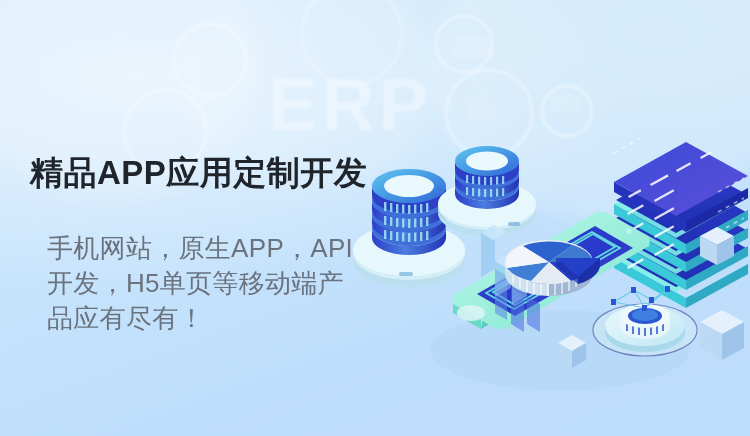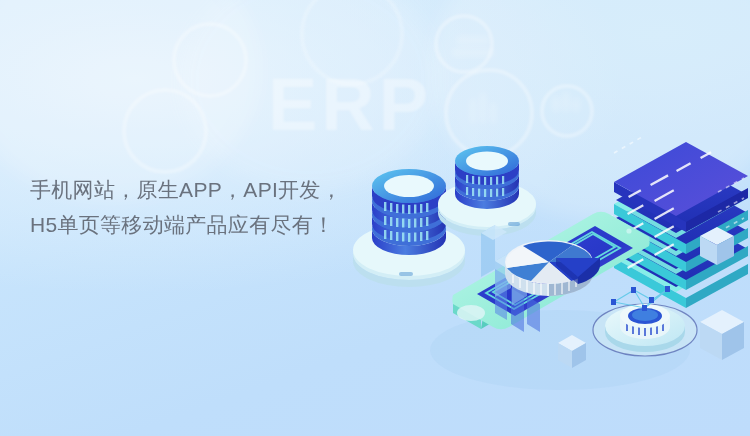--- a/index.html
+++ b/index.html
@@ -43,22 +43,22 @@
   .copy{position:absolute;left:30px;top:152px;width:340px;}
   .title{
     margin:0;
     font-size:33px;line-height:42px;
     font-weight:bold;
     letter-spacing:.5px;
     color:#20242b;
     white-space:nowrap;
   }
   .subtitle{
-    margin:0;padding-top:20px;
-    font-size:21px;line-height:35px;
+    margin:17px;padding-top:20px;
+    font-size:26px;line-height:35px;
     color:#6a727e;
     letter-spacing:.3px;
     width:320px;
   }
 
   
   .art{position:absolute;left:0;top:0;width:750px;height:436px;}
 </style>
 </head>
 <body>
@@ -392,16 +392,17 @@
       <path d="M717 245 v20 l17 -9 v-20 z" fill="#9fc4ea"></path>
     </g>
     <g>
       <path d="M558 343 l14 -8 l14 8 l-14 8 z" fill="#e4f1fd"></path>
       <path d="M558 343 v17 l14 8 v-17 z" fill="#bcd9f4"></path>
       <path d="M572 351 v17 l14 -8 v-17 z" fill="#9fc4ea"></path>
     </g>
   </svg>
 
   <div class="copy">
+    <h1 class="title">精品APP应用定制开发</h1>
     <p class="subtitle">手机网站，原生APP，API开发，H5单页等移动端产品应有尽有！</p>
   </div>
 
 </div>
 
 </body></html>

